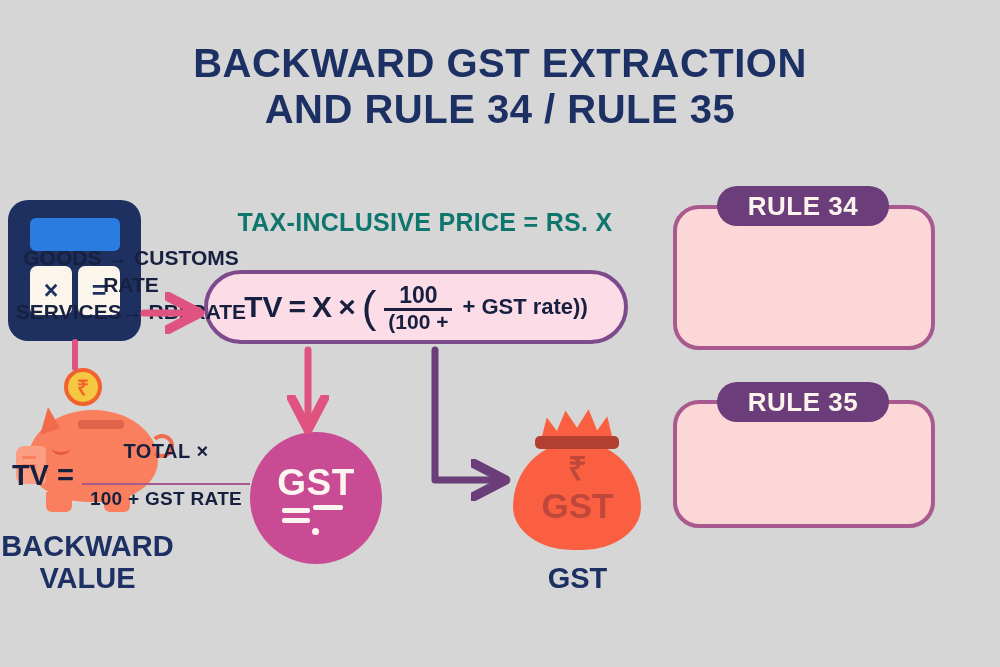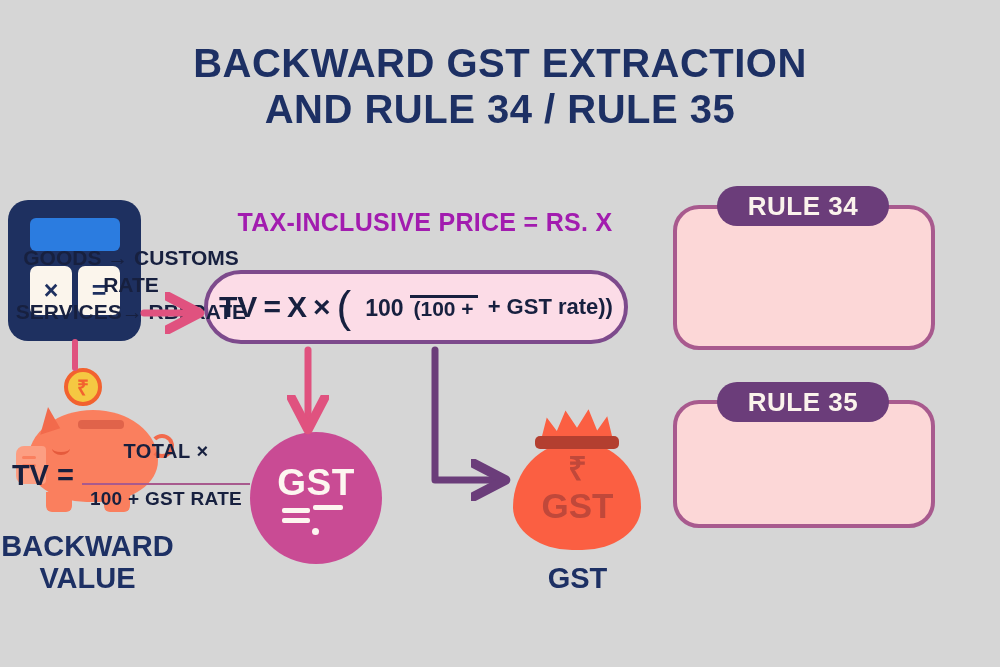--- a/index.html
+++ b/index.html
@@ -16,21 +16,21 @@
     position:absolute;left:0;top:40px;width:1000px;
     text-align:center;color:#1d3064;
     font-weight:bold;font-size:40px;line-height:1.15;
     letter-spacing:.5px;
   }
   .title .l2{display:block;}
 
   
   .subhead{
     position:absolute;left:190px;top:208px;width:470px;
-    text-align:center;color:#a21caf;
+    text-align:center;color:#0f766e;
     font-weight:bold;font-size:25px;letter-spacing:.3px;
   }
 
   
   .calc{
     position:absolute;left:8px;top:200px;width:133px;height:141px;
     background:#1e3060;border-radius:20px;
   }
   .calc-screen{
     position:absolute;left:22px;top:18px;width:90px;height:33px;
@@ -91,21 +91,21 @@
 
   
   .formula-box{
     position:absolute;left:204px;top:270px;width:424px;height:74px;
     background:#fcdce7;border:4px solid #7d4a8c;border-radius:38px;
     box-sizing:border-box;display:flex;align-items:center;justify-content:center;
     color:#17203f;
   }
   .f-main{font-weight:bold;font-size:30px;display:flex;align-items:center;gap:6px;}
   .f-paren{font-size:44px;font-weight:normal;line-height:0.85;}
-  .frac{display:inline-flex;flex-direction:row;align-items:center;margin:0 2px;position:relative;top:1px;}
+  .frac{display:inline-flex;flex-direction:column;align-items:center;margin:0 2px;position:relative;top:1px;}
   .frac .num{font-size:23px;font-weight:bold;line-height:1.05;padding:0 6px;}
   .frac .den{font-size:21px;font-weight:bold;line-height:1.05;padding:0 4px;border-top:3px solid #17203f;}
   .f-tail{font-size:22px;font-weight:bold;margin-left:2px;}
 
   
   .gst-circle{
     position:absolute;left:250px;top:432px;width:132px;height:132px;
     border-radius:50%;background:#c94b94;
   }
   .gst-circle .gt{

